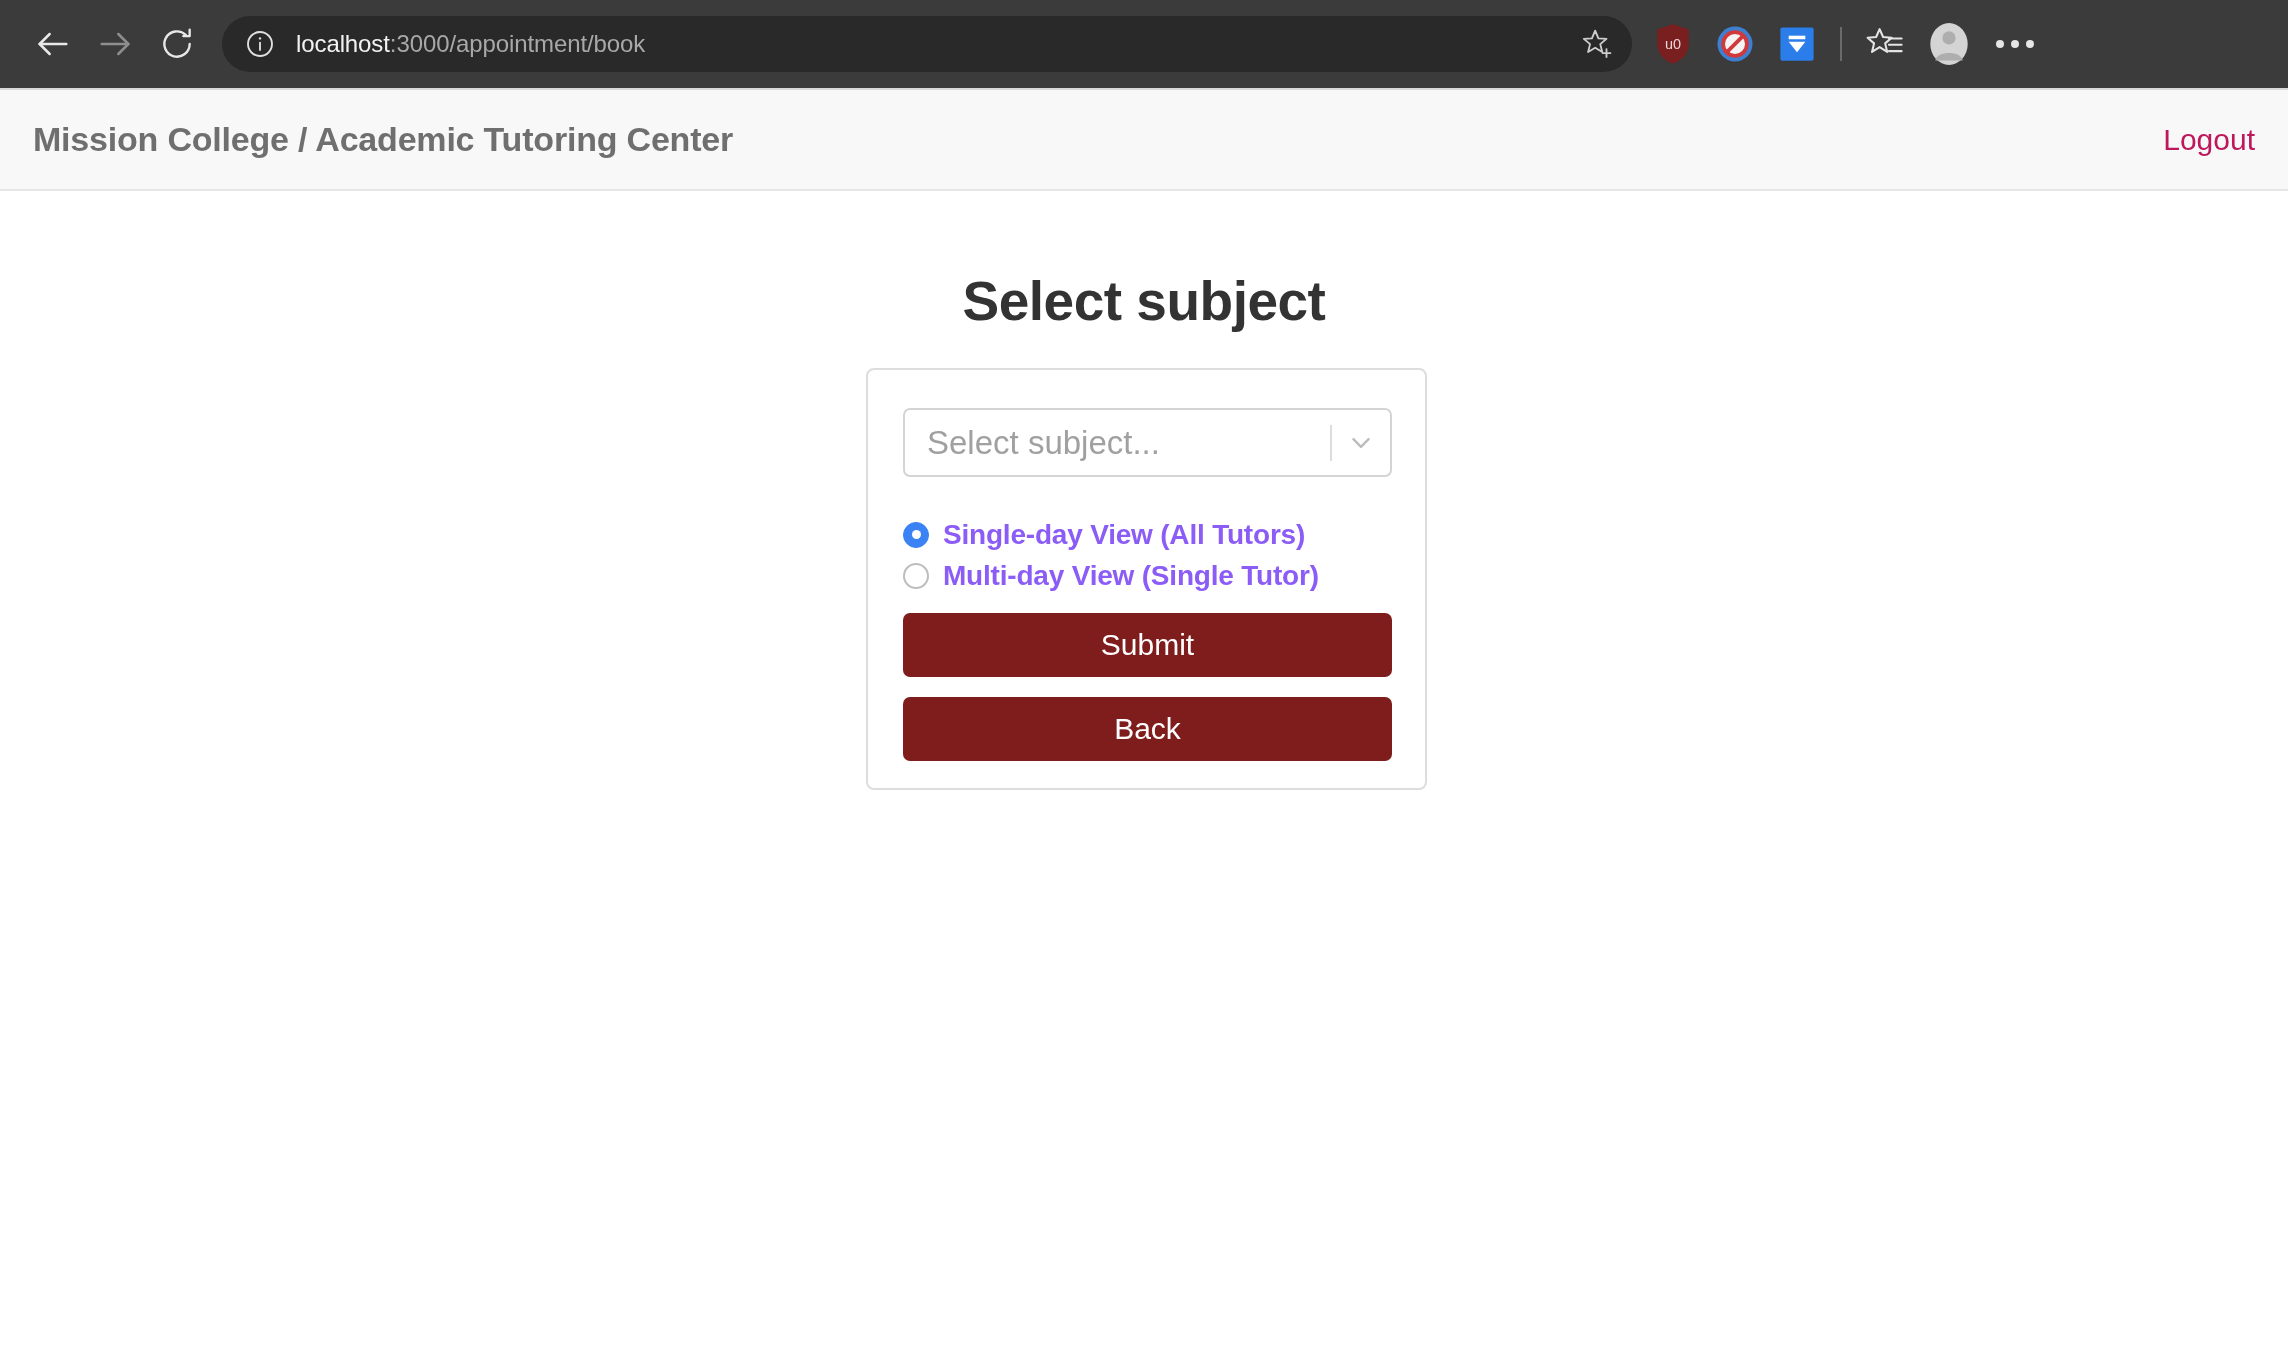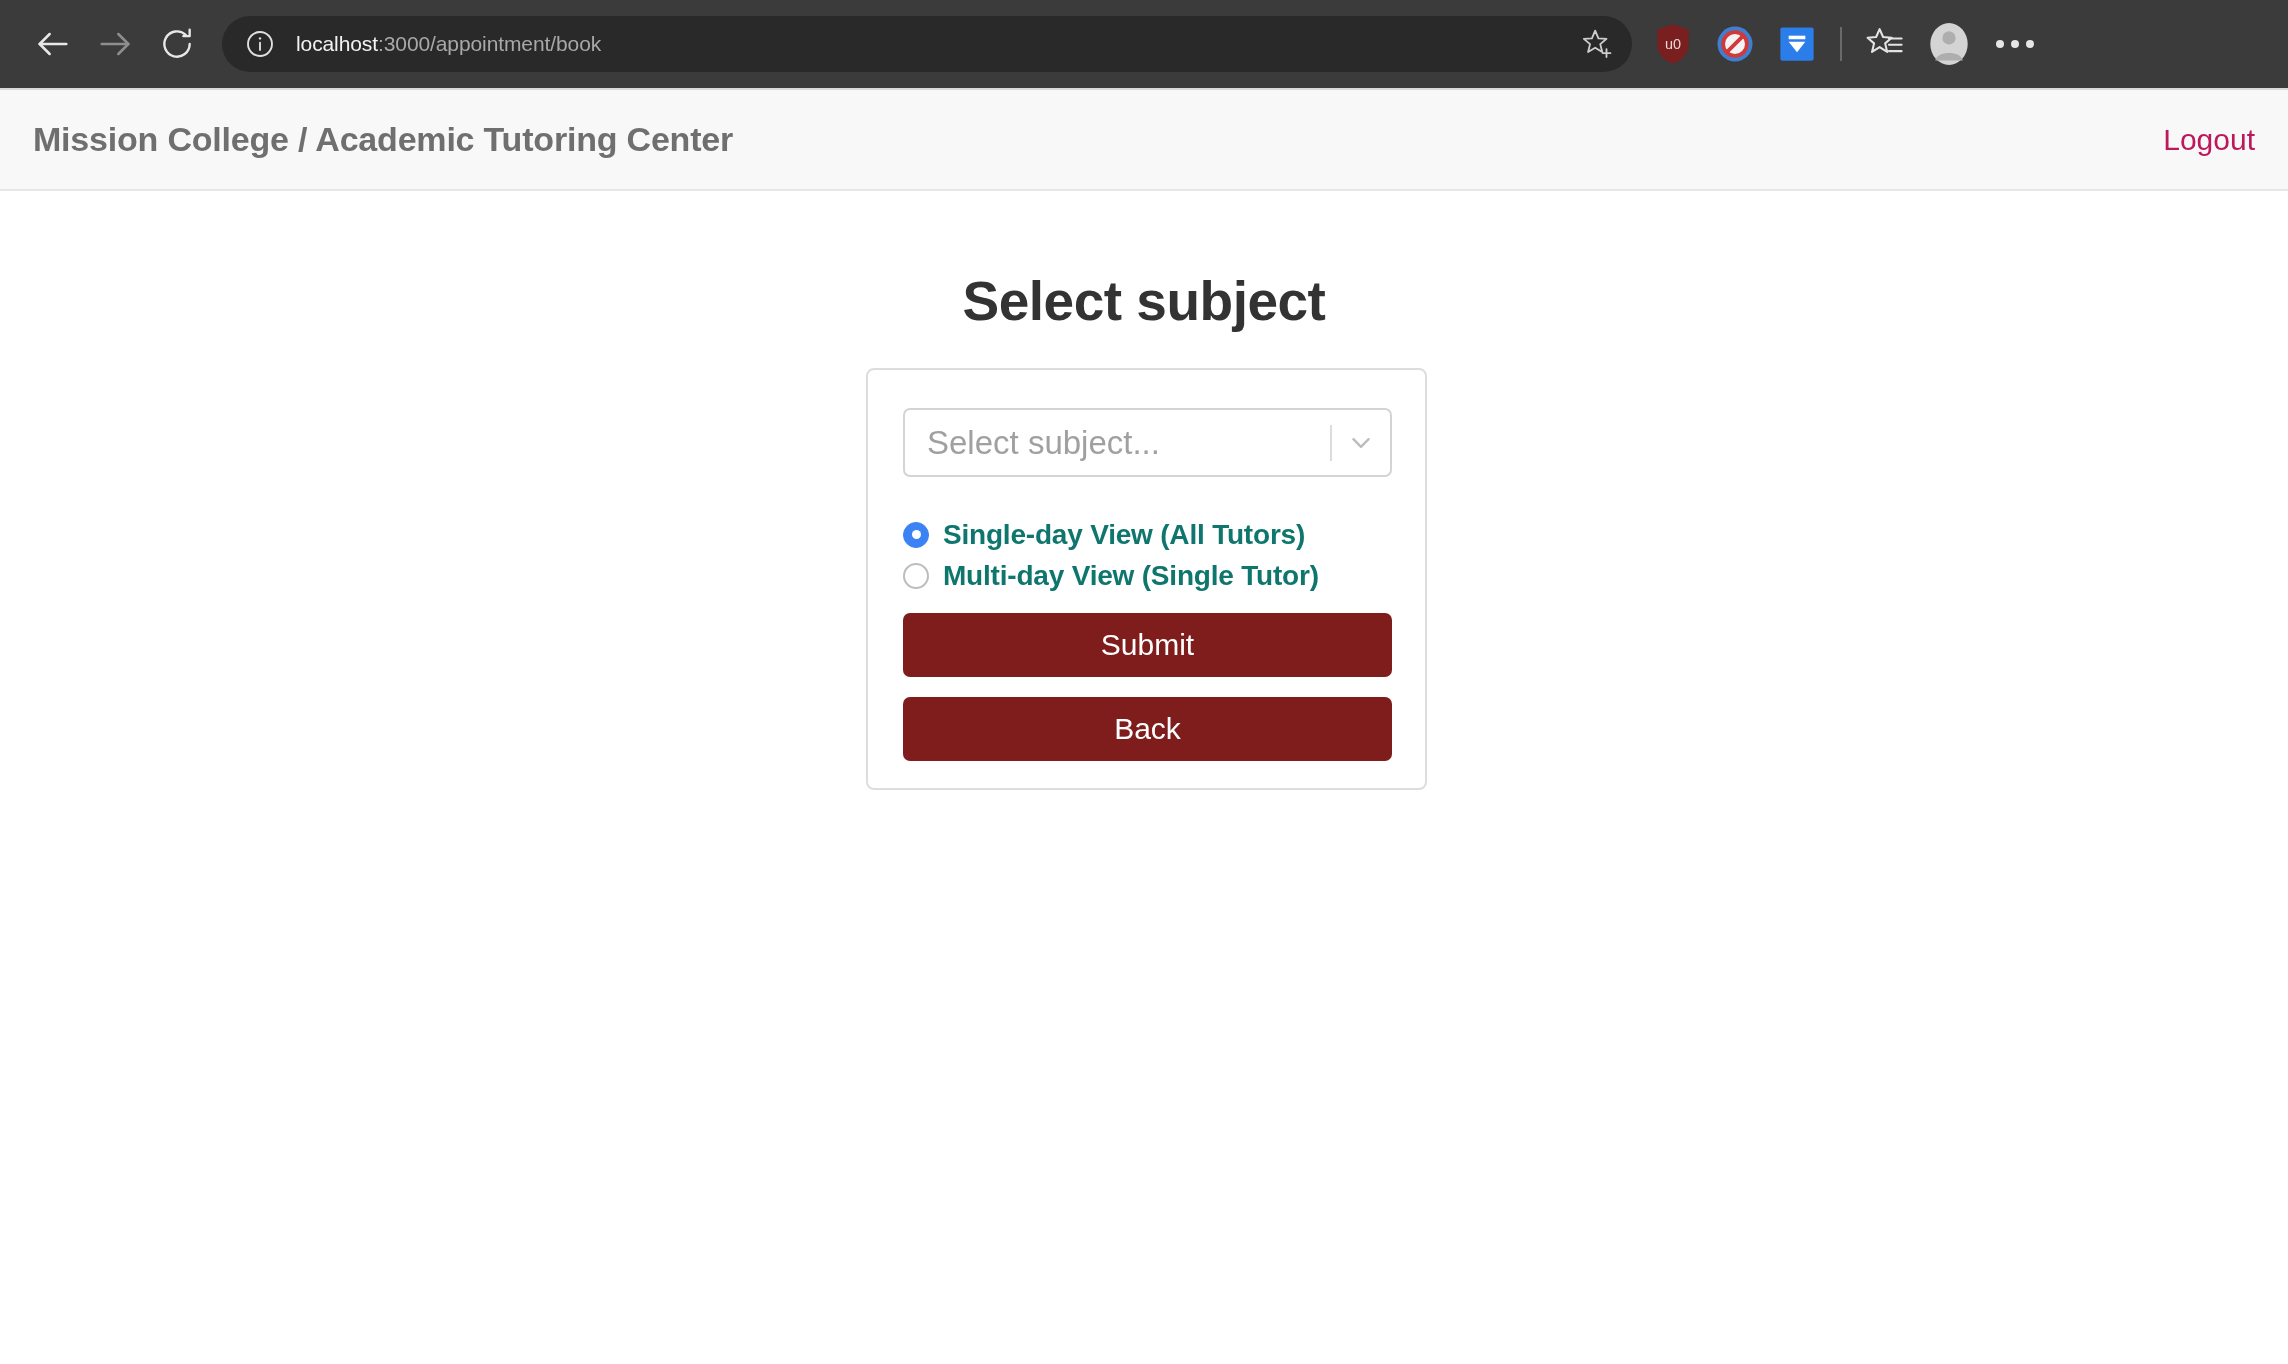--- a/index.html
+++ b/index.html
@@ -36,21 +36,21 @@
     border-radius: 28px;
     display: flex; align-items: center;
     padding: 0 8px 0 18px;
     box-sizing: border-box;
     position: relative;
     max-width: 1410px;
   }
   .info-icon { flex: 0 0 auto; width: 40px; height: 40px; display:flex; align-items:center; justify-content:center; }
   .url-text {
     flex: 1 1 auto;
-    font-size: 21px;
+    font-size: 24px;
     color: #a8a8a8;
     white-space: nowrap;
     overflow: hidden;
     margin-left: 16px;
     letter-spacing: -0.1px;
   }
   .url-host { color: #f2f2f2; font-weight: 400; }
   .star-add { flex: 0 0 auto; width: 52px; height: 44px; display:flex; align-items:center; justify-content:center; }
 
   .chrome-right { display: flex; align-items: center; flex: 0 0 auto; }
@@ -167,21 +167,21 @@
     background: #ffffff;
     border-radius: 50%;
   }
   .radio.unchecked {
     background: #ffffff;
     border: 2px solid #bdbdbd;
   }
   .radio-label {
     font-size: 28px;
     font-weight: bold;
-    color: #0f766e;
+    color: #8b5cf6;
     letter-spacing: -0.2px;
     white-space: nowrap;
   }
 
   .btn {
     position: absolute;
     left: 35px;
     width: 489px; height: 64px;
     background: #7f1d1d;
     border: none;

